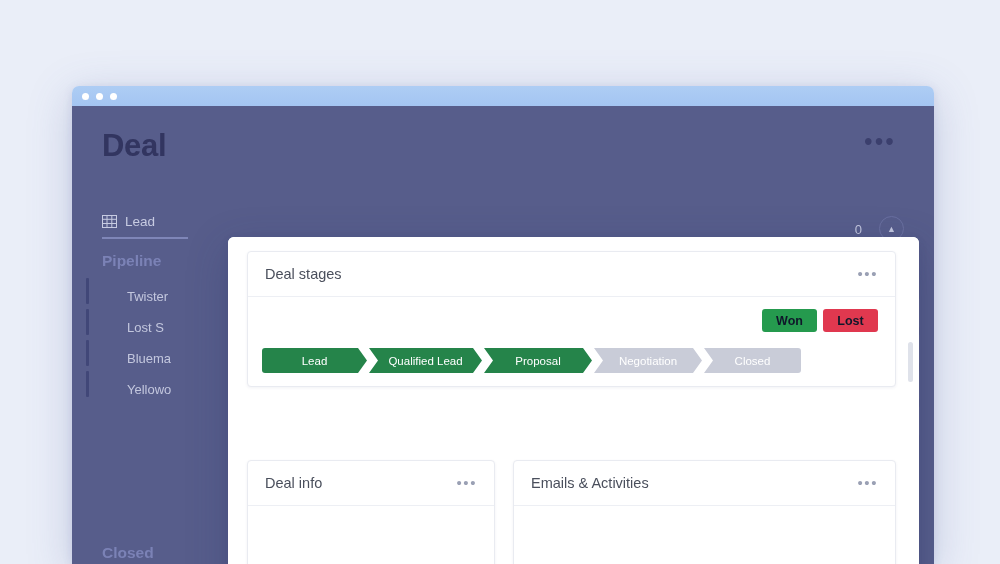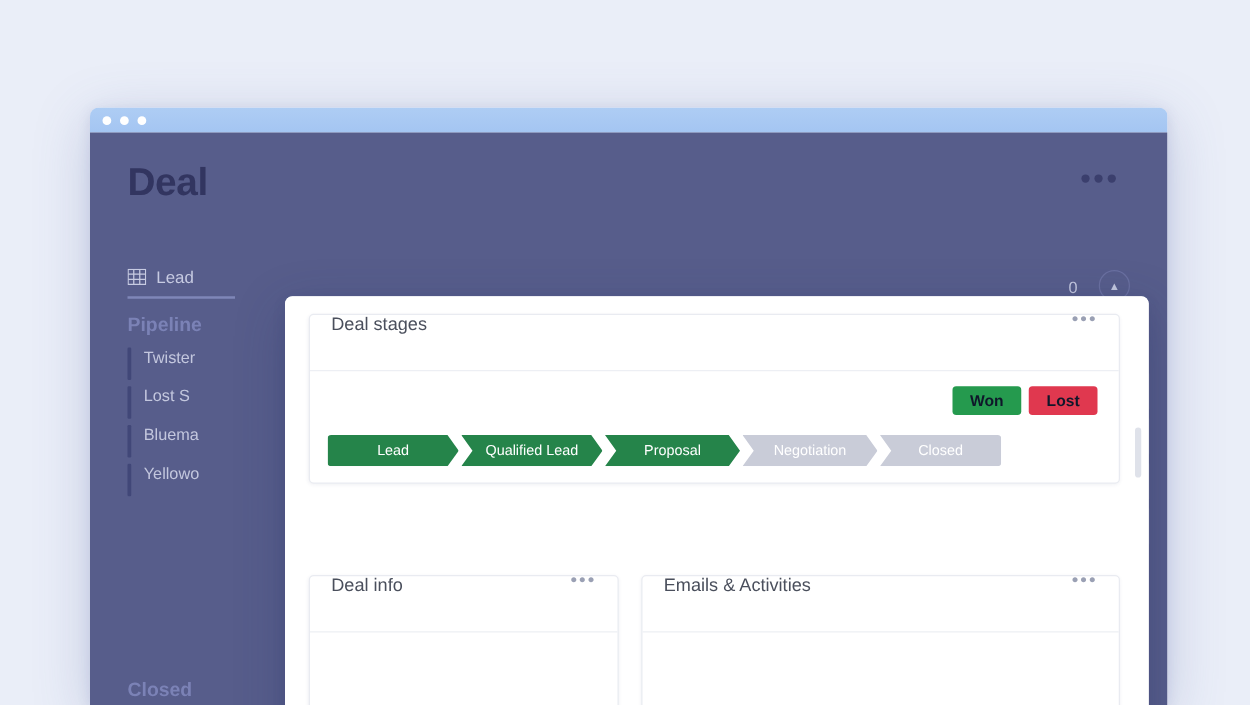--- a/index.html
+++ b/index.html
@@ -60,22 +60,22 @@
   }
 
   .group-title {
     position: absolute; left: 30px;
     font-size: 15.5px; color: #7b82b6; font-weight: bold;
   }
   #group-pipeline { top: 146px; }
   #group-closed { top: 438px; }
 
   .row-item {
-    position: absolute; left: 30px;
-    display: flex; align-items: flex-start; height: 26px;
+    position: absolute; left: 14px;
+    display: flex; align-items: flex-end; height: 26px; gap: 28px;
   }
   .row-bar { width: 3px; height: 26px; background: #414778; border-radius: 1px; }
   .row-label {
     font-size: 13px; color: #c3c7de; margin-left: 10px; white-space: nowrap;
   }
 
   .bg-cell {
     position: absolute;
     background: rgba(255,255,255,.035);
     border-radius: 2px;
@@ -120,21 +120,21 @@
     overflow: hidden;
   }
 
   .card {
     background: #fff;
     border: 1px solid #e9ebf1;
     border-radius: 4px;
     box-shadow: 0 1px 3px rgba(60,70,110,.07);
   }
   .card-head {
-    height: 45px; display: flex; justify-content: space-between;
+    height: 45px; display: flex; align-items: center; justify-content: space-between;
     padding: 0 17px; border-bottom: 1px solid #edeff4;
   }
   .card-title { font-size: 14.5px; color: #4a4f5c; }
   .kebab { color: #9aa0b4; font-size: 15px; letter-spacing: 1.6px; line-height: 8px; }
 
   
   #card-stages { width: 649px; height: 136px; }
   #stages-body { position: relative; height: 90px; padding: 0 17px; }
   #winlost {
     position: absolute; right: 17px; top: 12px;

